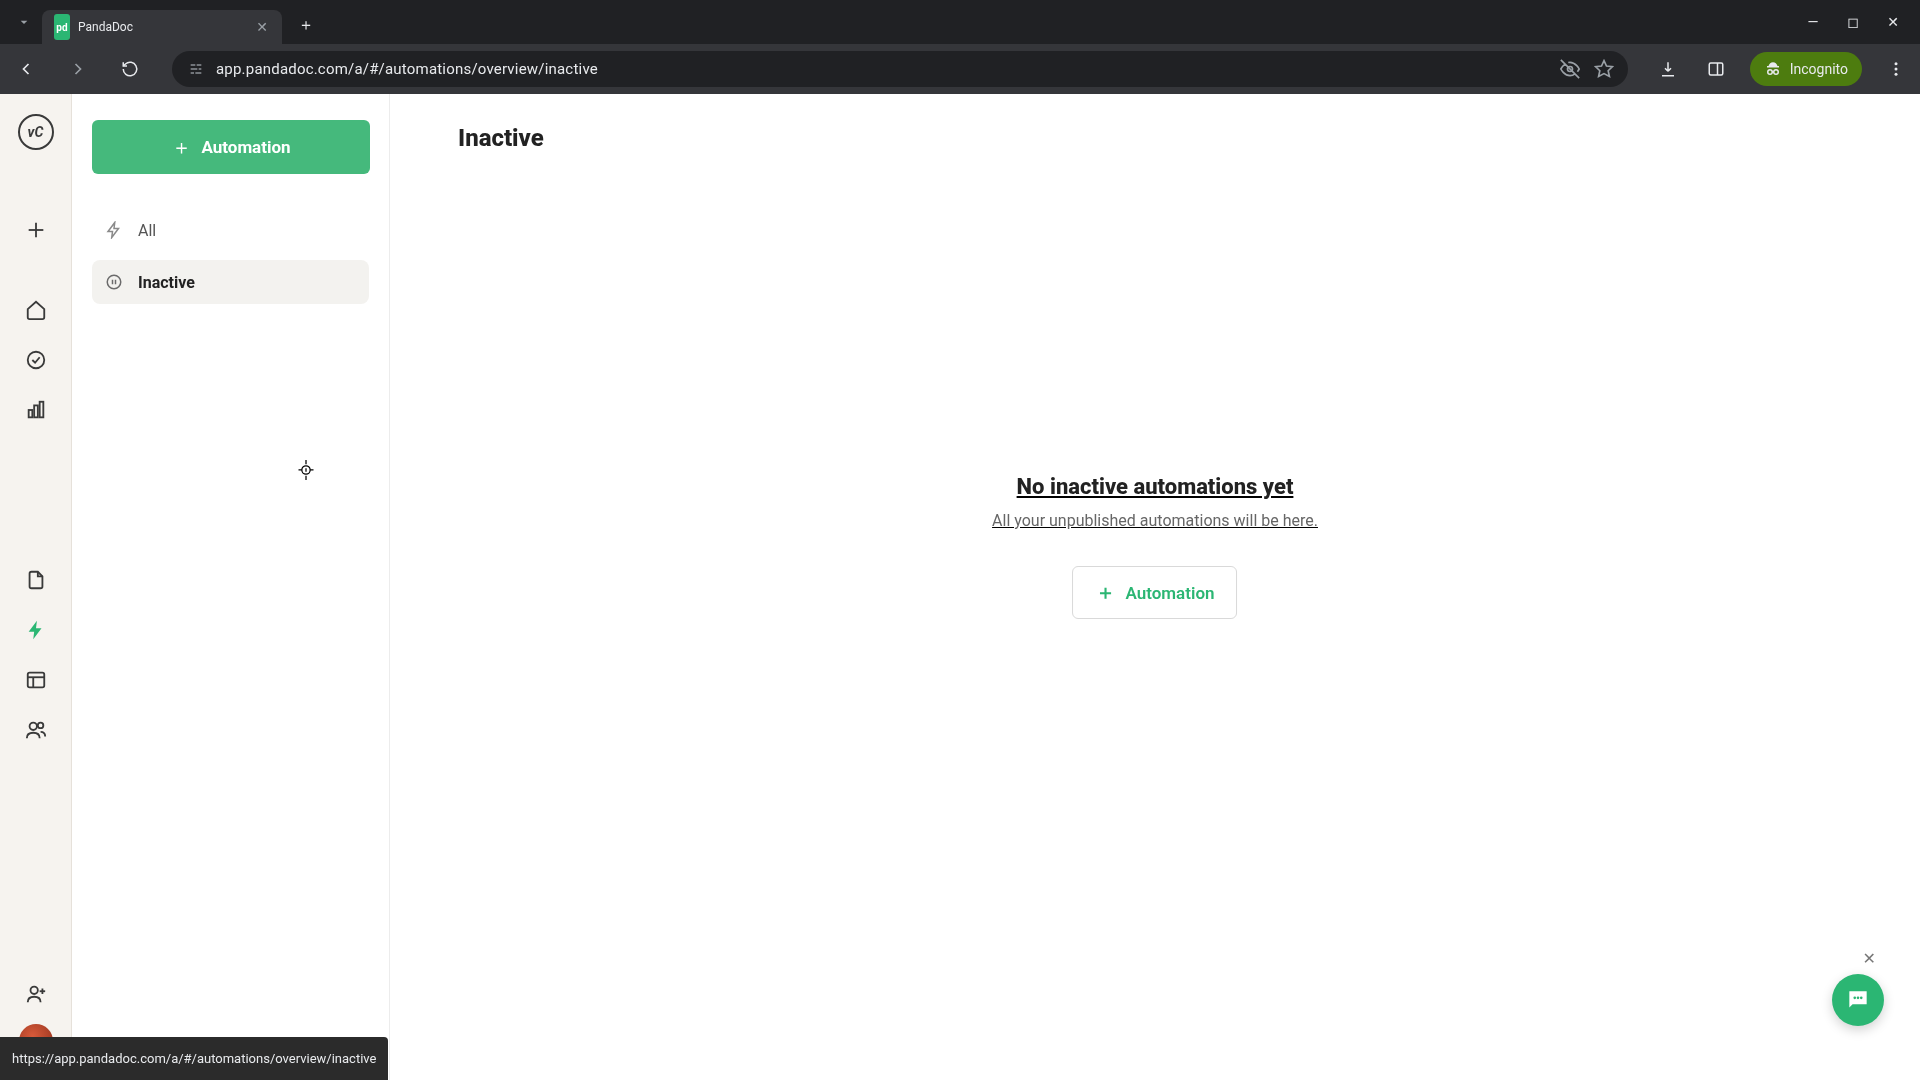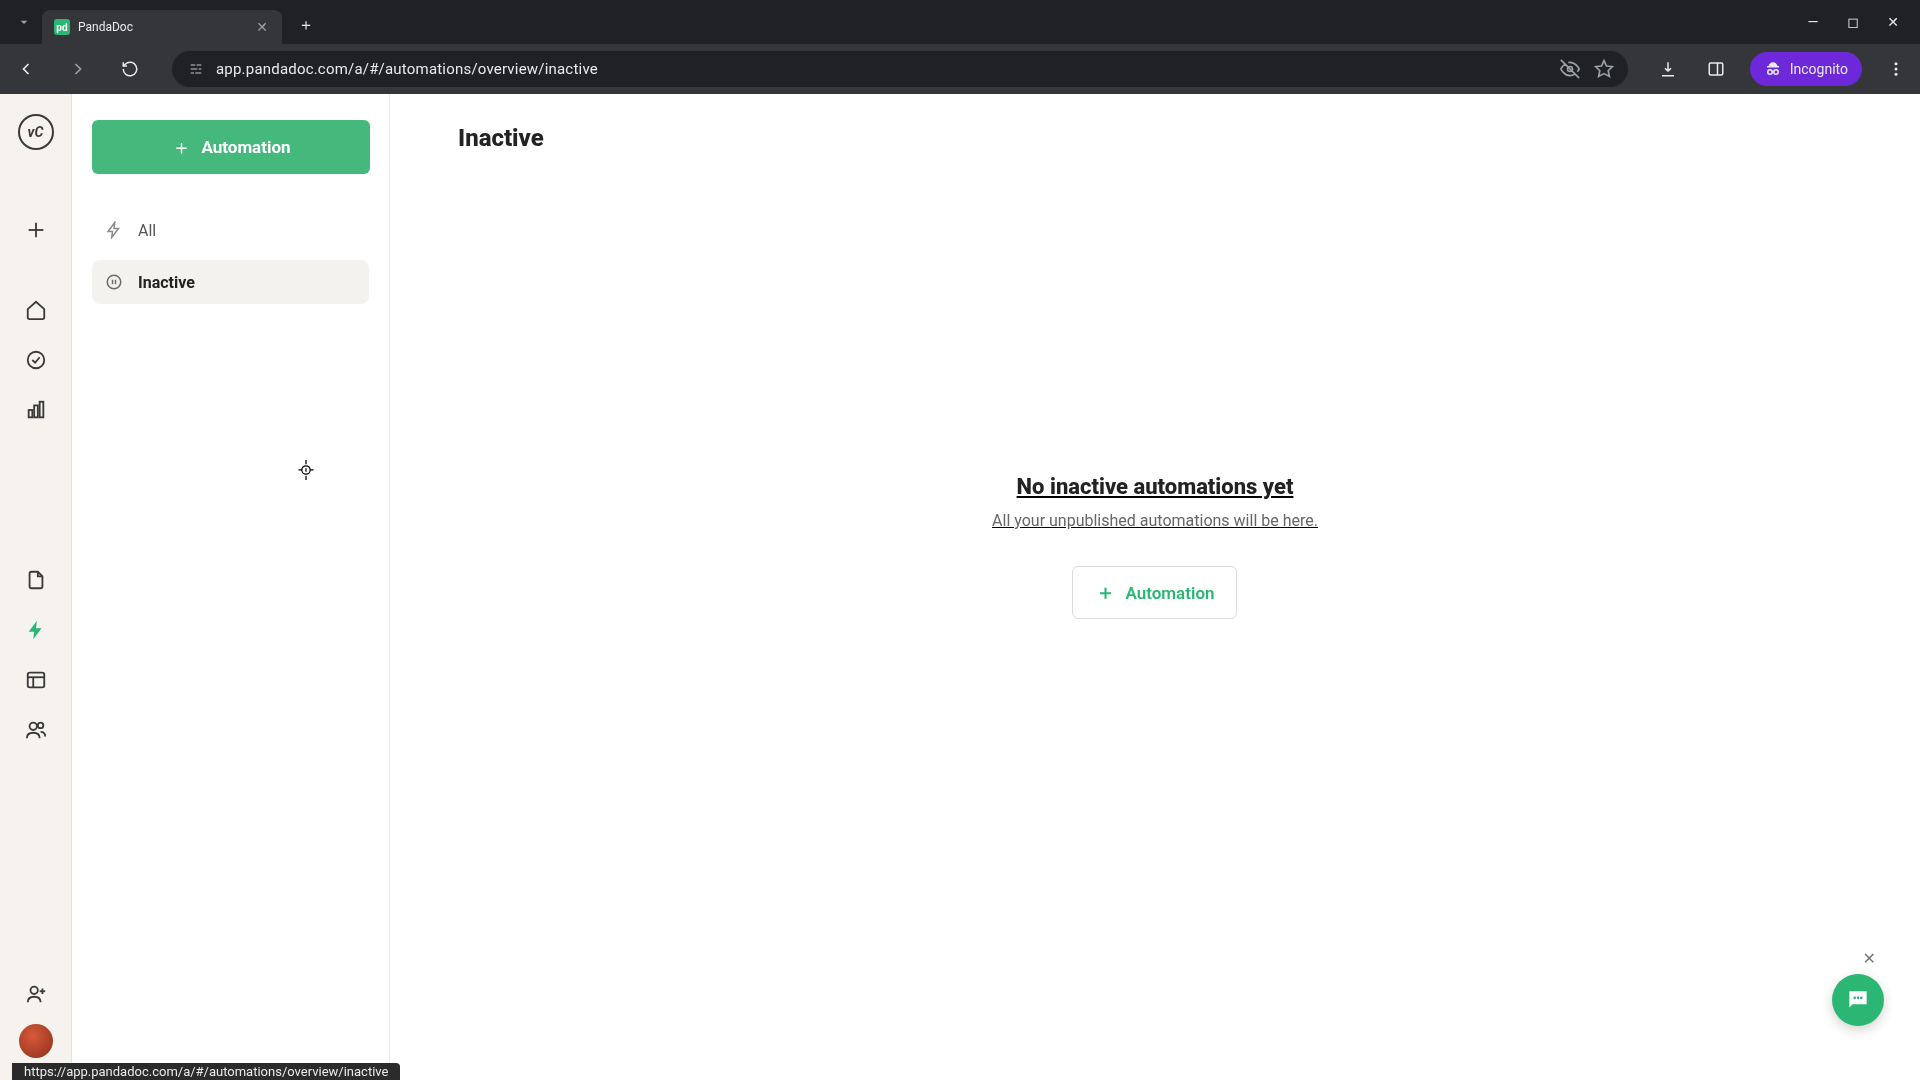--- a/index.html
+++ b/index.html
@@ -2,37 +2,37 @@
 <html><head>
 <meta charset="utf-8">
 <style>
   * { box-sizing: border-box; margin: 0; padding: 0; font-family: -apple-system, BlinkMacSystemFont, "Segoe UI", Roboto, Arial, sans-serif; }
   html, body { width: 1920px; height: 1080px; overflow: hidden; background: #fff; }
 
   
   .browser-chrome { background: #202124; height: 44px; display: flex; align-items: center; padding: 0 8px; }
   .tab-dropdown { width: 24px; height: 24px; display:flex; align-items:center; justify-content:center; color:#9aa0a6; margin: 0 6px 0 4px; cursor:pointer; }
   .tab { display:flex; align-items:center; gap:8px; background:#35363a; color:#e8eaed; height: 34px; padding: 0 12px; border-radius: 8px 8px 0 0; min-width: 240px; position:relative; margin-top:10px;}
-  .tab-favicon { width:16px;height:16px;background:#2bb673;border-radius:3px;display:flex;align-items:center;justify-content:center;font-size:10px;color:#fff;font-weight:700;}
+  .tab-favicon { width:16px;height:26px;background:#2bb673;border-radius:3px;display:flex;align-items:center;justify-content:center;font-size:10px;color:#fff;font-weight:700;}
   .tab-title { font-size: 12px; flex:1;}
   .tab-close { width:16px; color:#9aa0a6; font-size:14px; text-align:center; cursor:pointer;}
   .new-tab { color:#e8eaed; font-size:16px; margin-left:10px; width:28px; height:28px; display:flex;align-items:center;justify-content:center; cursor:pointer; border-radius:50%; margin-top:6px;}
   .chrome-spacer { flex:1; }
   .window-controls { display:flex; gap:22px; color:#e8eaed; padding: 0 10px; }
   .window-controls > div { width:18px; text-align:center; cursor:pointer; font-size:14px;}
   
   .toolbar { background:#35363a; height:50px; display:flex; align-items:center; padding: 0 10px; gap:20px; }
   .nav-btn { width:32px; height:32px; display:flex;align-items:center;justify-content:center; color:#9aa0a6; border-radius:50%; cursor:pointer; font-size:18px;}
   .nav-btn.enabled { color:#e8eaed; }
   .omnibox { flex:1; background:#202124; border-radius:20px; height:36px; display:flex; align-items:center; padding:0 14px; gap:10px; color:#e8eaed; margin: 0 6px;}
   .site-info { width:20px; display:flex;align-items:center;justify-content:center; color:#9aa0a6;}
   .url-text { font-size:15px; color:#e8eaed; letter-spacing:0.2px;}
   .omnibox-right { margin-left:auto; display:flex; gap:14px; color:#9aa0a6; align-items:center;}
   .toolbar-icon { width:28px; height:28px; display:flex; align-items:center; justify-content:center; color:#e8eaed; cursor:pointer; font-size:17px;}
-  .incognito-chip { display:flex;align-items:center;gap:8px;background:#6d28d9;border-radius:18px;height:34px;padding:0 14px;color:#e8eaed;font-size:14px;}
+  .incognito-chip { display:flex;align-items:center;gap:8px;background:#4d7c0f;border-radius:18px;height:34px;padding:0 14px;color:#e8eaed;font-size:14px;}
   
   
   .app { display:flex; height: calc(1080px - 94px); }
   .app-rail { width:72px; background:#f6f3ef; border-right:1px solid #e6e1da; display:flex; flex-direction:column; align-items:center; padding-top:20px; gap:0; }
   .rail-logo { width:36px;height:36px;border:2px solid #3a3a3a;border-radius:50%;display:flex;align-items:center;justify-content:center;font-size:14px;font-weight:700;color:#3a3a3a;margin-bottom:60px; font-style:italic;}
   .rail-btn { width:40px;height:40px;display:flex;align-items:center;justify-content:center;color:#3a3a3a;border-radius:8px;cursor:pointer;margin-bottom:10px;}
   .rail-btn.active { color:#2bb673; }
   .rail-icon { width:22px; height:22px; }
   .rail-spacer { flex:1; }
   .rail-avatar { width:34px;height:34px;border-radius:50%;background:radial-gradient(circle at 40% 35%, #d85a3a, #8c2e1a);margin-bottom:22px;}
@@ -65,21 +65,21 @@
 
   .content { flex:1; padding: 30px 50px; position:relative;}
   .content-title { font-size:24px; font-weight:800; color:#222; margin-left: 18px;}
   .empty-state { position:absolute; left:50%; top:380px; transform:translate(-50%,0); text-align:center;text-decoration:underline; }
   .empty-title { font-size:22px; font-weight:800; color:#222; margin-bottom:12px;}
   .empty-sub { font-size:16px; color:#666; margin-bottom:36px;}
   .secondary-btn { display:inline-flex; align-items:center; gap:10px; background:#fff; border:1px solid #d9d9d9; border-radius:6px; padding: 12px 22px; color:#2bb673; font-size:17px; font-weight:600; cursor:pointer;}
   .secondary-btn .plus { font-size:20px; }
 
   
-  .status-bar { position:fixed; left:12px; bottom:0; background:#2b2b2b; color:#e8eaed; font-size:13px; padding:1px 12px; border-top-right-radius:4px;}
+  .status-bar { position:fixed; left:0; bottom:0; background:#2b2b2b; color:#e8eaed; font-size:13px; padding:14px 12px; border-top-right-radius:4px;}
   
   
   .chat-widget { position:fixed; right:36px; bottom:54px; width:52px; height:52px; border-radius:50%; background:#2bb673; display:flex; align-items:center; justify-content:center; color:#fff; cursor:pointer; box-shadow:0 4px 12px rgba(0,0,0,0.18);}
   .chat-close { position:fixed; right:44px; bottom:112px; font-size:16px; color:#777; cursor:pointer;}
 
   
   .fake-cursor { position:fixed; left:296px; top:458px; pointer-events:none; z-index: 999;}
   .fake-cursor svg { width:20px; height:24px; }
 
   svg { display:block; }

